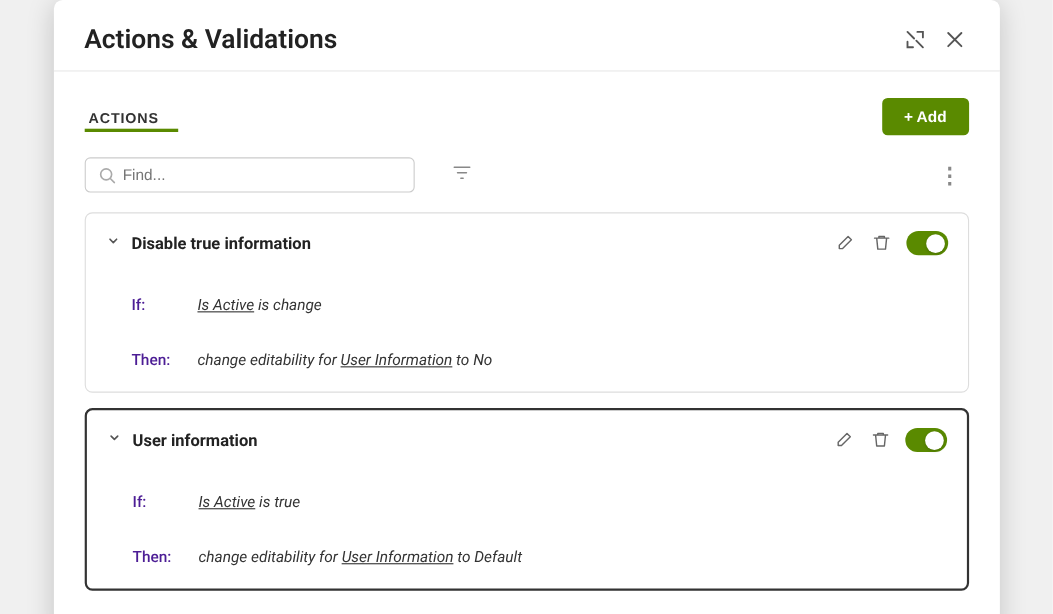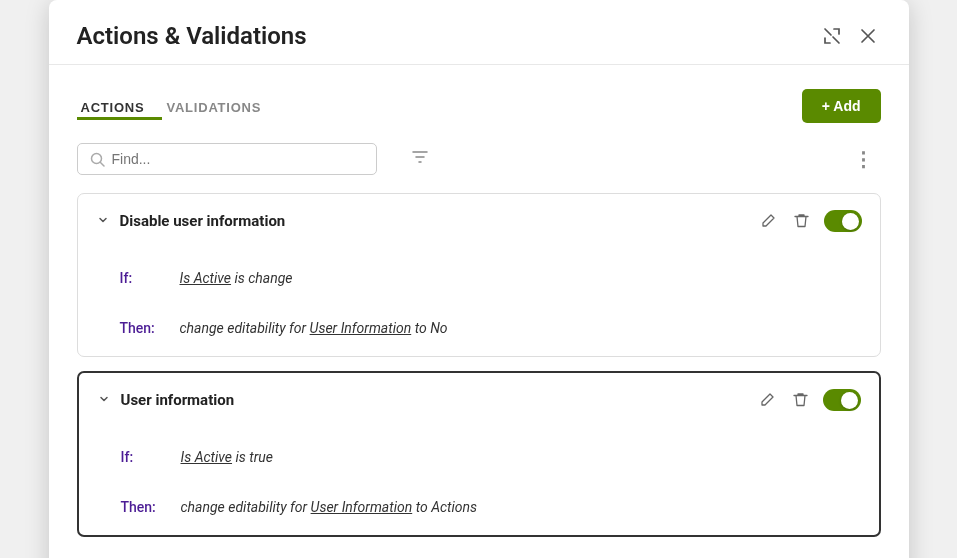--- a/index.html
+++ b/index.html
@@ -242,21 +242,20 @@
         </svg>
       </button>
     </div>
   </div>
 
   <div class="dialog-body">
 
     <div class="tabs-row">
       <div class="tabs">
         <button class="tab active">ACTIONS</button>
-        <button class="tab">VALIDATIONS</button>
       </div>
       <button class="add-btn">+ Add</button>
     </div>
 
     <div class="search-filter-row">
       <div class="search-box">
         <svg class="search-icon-svg" width="15" height="15" viewBox="0 0 15 15" fill="none">
           <circle cx="6.5" cy="6.5" r="5" stroke="#aaa" stroke-width="1.5"></circle>
           <path d="M10.5 10.5L14 14" stroke="#aaa" stroke-width="1.5" stroke-linecap="round"></path>
         </svg>
@@ -270,21 +269,21 @@
       <span class="more-icon">⋮</span>
     </div>
 
     <div class="action-card">
       <div class="action-card-header">
         <span class="chevron-icon">
           <svg width="14" height="14" viewBox="0 0 14 14" fill="none">
             <path d="M4 5.5l3 3 3-3" stroke="#555" stroke-width="1.5" stroke-linecap="round" stroke-linejoin="round"></path>
           </svg>
         </span>
-        <span class="action-card-title">Disable user information</span>
+        <span class="action-card-title">Disable true information</span>
         <div class="card-actions">
           <button class="card-icon-btn" title="Edit">
             <svg width="16" height="16" viewBox="0 0 16 16" fill="none">
               <path d="M11 2l3 3-8 8H3v-3L11 2z" stroke="#666" stroke-width="1.3" stroke-linejoin="round"></path>
             </svg>
           </button>
           <button class="card-icon-btn" title="Delete">
             <svg width="15" height="16" viewBox="0 0 15 16" fill="none">
               <path d="M1 3.5h13M5 3.5V2h5v1.5M3 3.5l1 10h7l1-10" stroke="#666" stroke-width="1.3" stroke-linecap="round" stroke-linejoin="round"></path>
             </svg>
@@ -330,18 +329,18 @@
       </div>
       <div class="action-row">
         <span class="label-col">If:</span>
         <span class="condition-text italic-text">
           <span class="link-text">Is Active</span><span> is true</span>
         </span>
       </div>
       <div class="action-row">
         <span class="label-col">Then:</span>
         <span class="condition-text italic-text">
-          <span>change editability for </span><span class="link-text">User Information</span><span> to Actions</span>
+          <span>change editability for </span><span class="link-text">User Information</span><span> to Default</span>
         </span>
       </div>
     </div>
   </div>
 </div>
 
 </body></html>

